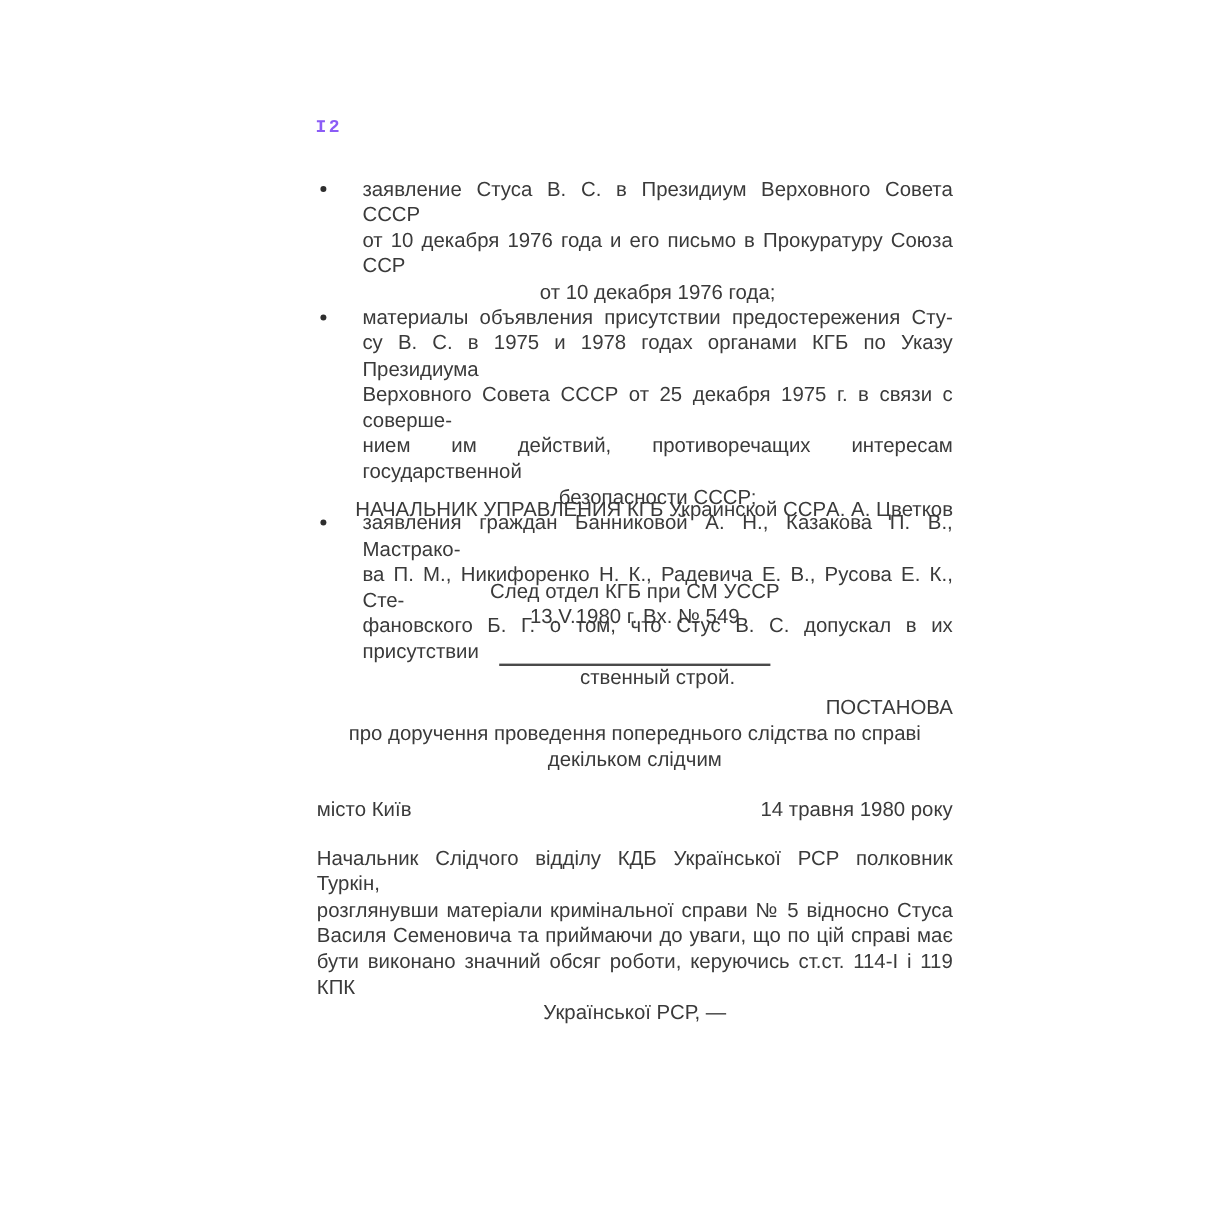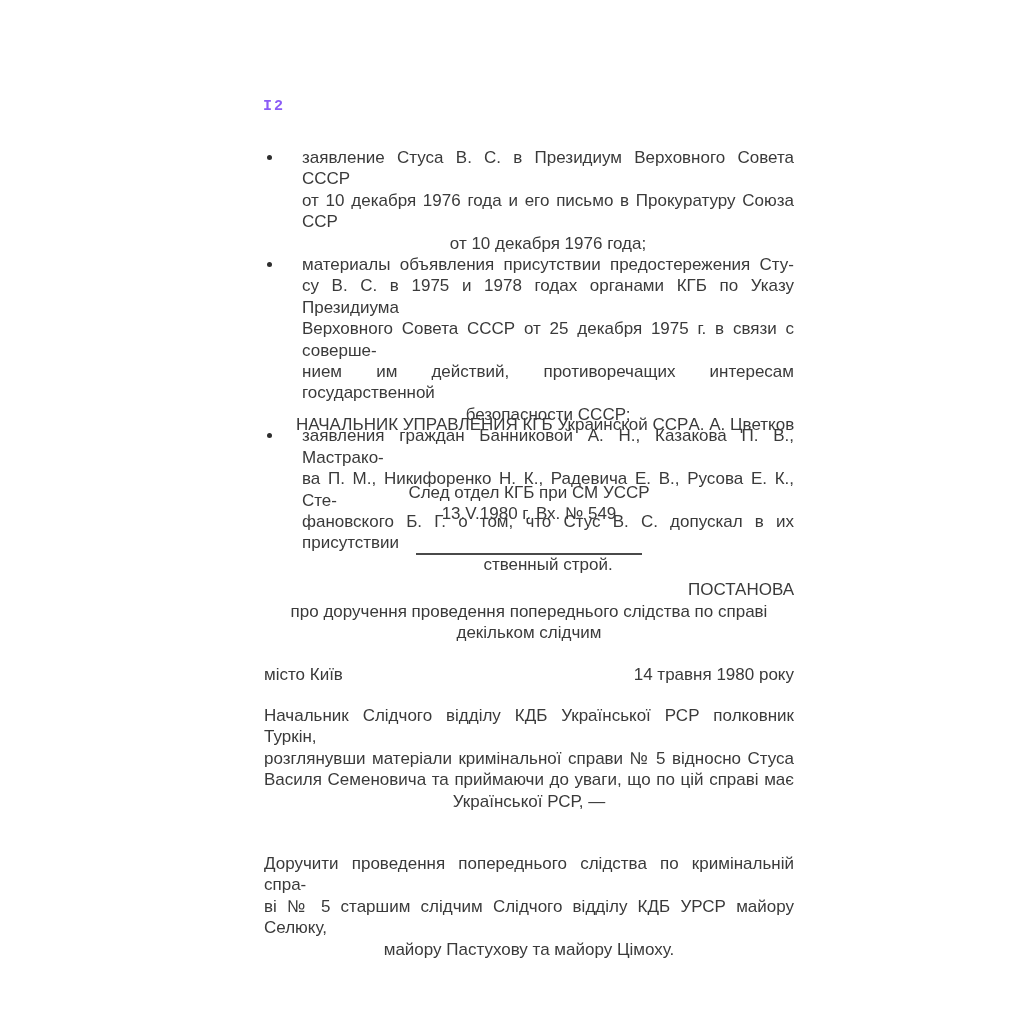--- a/index.html
+++ b/index.html
@@ -140,23 +140,19 @@
 
   <div class="col place-date-row">
     <span>місто Київ</span>
     <span>14 травня 1980 року</span>
   </div>
 
   <div class="col res-body">
     <div class="jl">Начальник Слідчого відділу КДБ Української РСР полковник Туркін,</div>
     <div class="jl">розглянувши матеріали кримінальної справи № 5 відносно Стуса</div>
     <div class="jl">Василя Семеновича та приймаючи до уваги, що по цій справі має</div>
+    <div class="jl">бути виконано значний обсяг роботи, керуючись ст.ст. 114-І і 119 КПК</div>
     <div class="ll">Української РСР, —</div>
   </div>
 
 
-  <div class="col decision-body">
-    <div class="jl">Доручити проведення попереднього слідства по кримінальній спра-</div>
-    <div class="jl">ві № 5 старшим слідчим Слідчого відділу КДБ УРСР майору Селюку,</div>
-    <div class="ll">майору Пастухову та майору Цімоху.</div>
-  </div>
 
 </div>
 
 </body></html>

